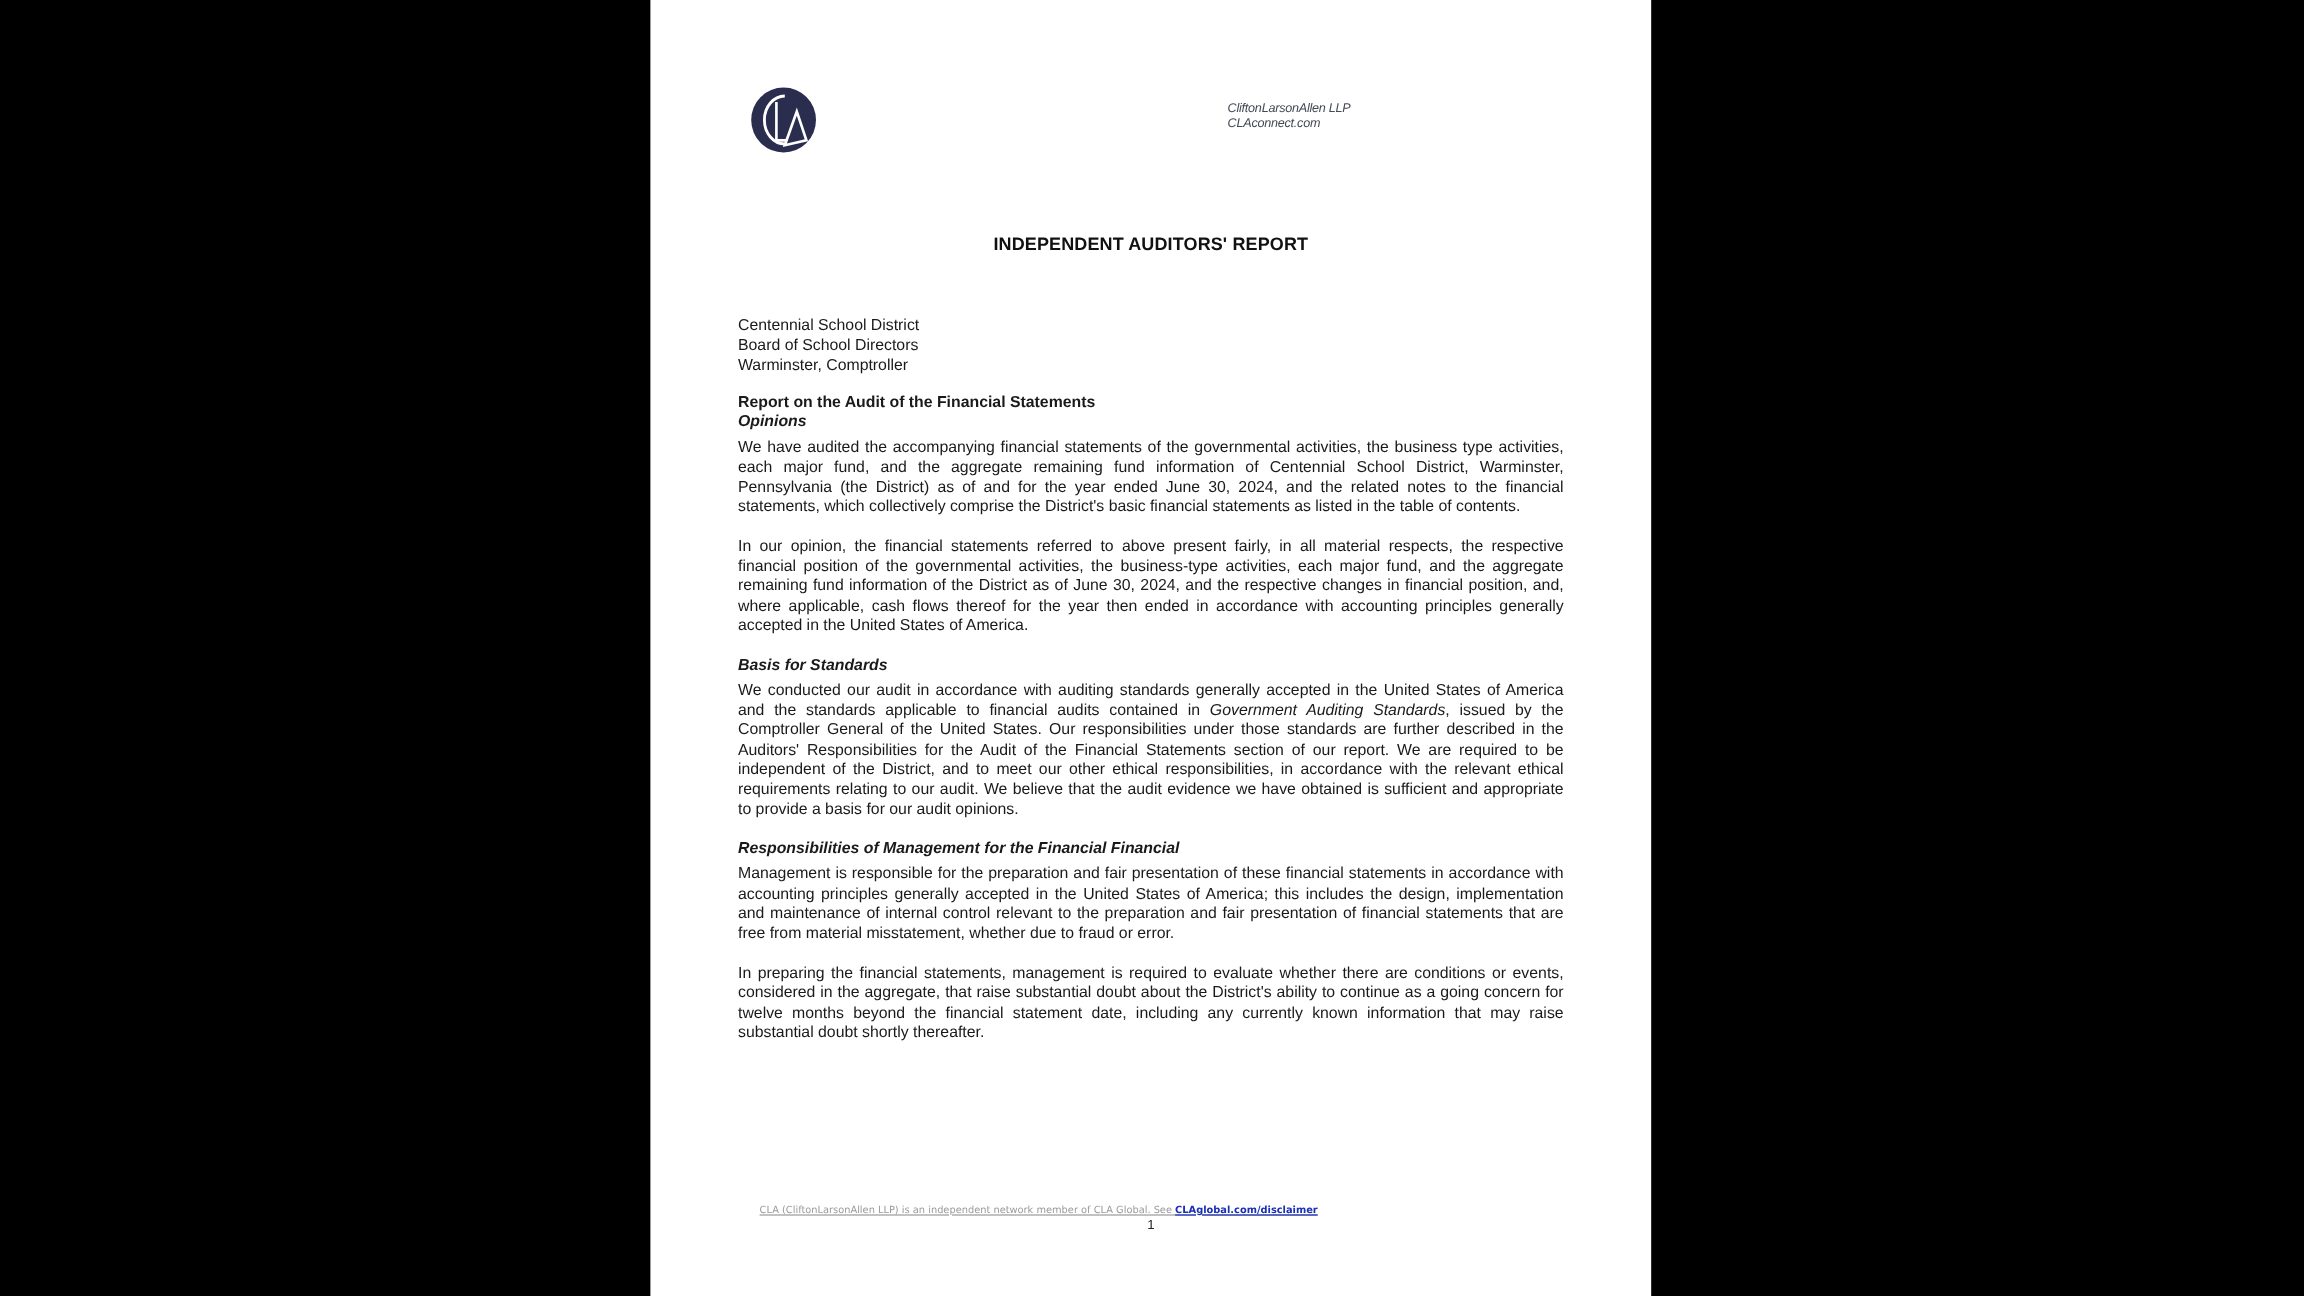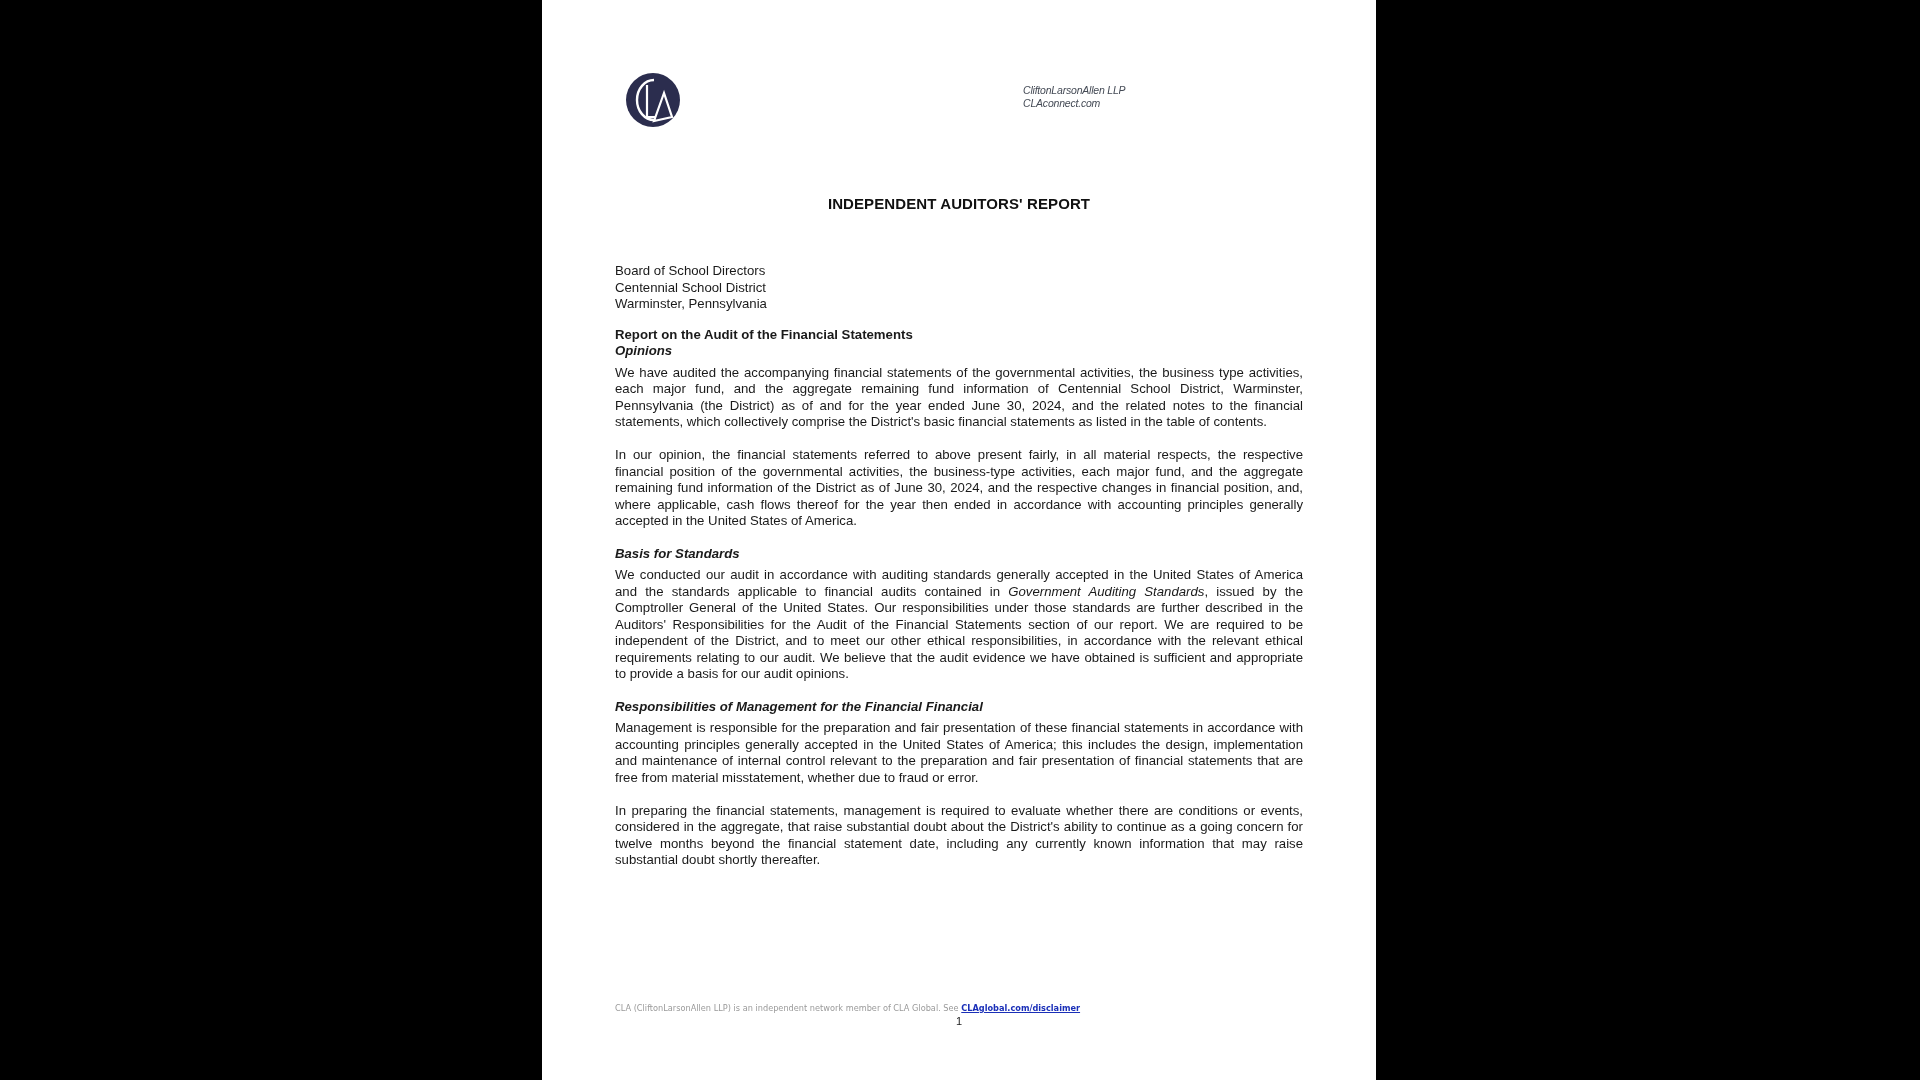--- a/index.html
+++ b/index.html
@@ -70,26 +70,27 @@
       margin-bottom: 5px;
     }
     .h-sub.spaced { margin-top: 16px; }
     p {
       margin: 0;
       text-align: justify;
     }
     p + p { margin-top: 16.5px; }
     .footer-note {
       position: absolute;
-      left: 73px;
+      left: 91px;
       top: 1003px;
       font-family: "DejaVu Sans", sans-serif;
       font-size: 8.2px;
       color: #9a9a9a;
       white-space: nowrap;
+      text-decoration: underline;
     }
     .footer-note a {
       color: #1a2fb8;
       text-decoration: underline;
       font-weight: bold;
     }
     .page-num {
       position: absolute;
       left: 0;
       width: 834px;
@@ -116,23 +117,23 @@
 
   <div class="firm-block">
     <div>CliftonLarsonAllen LLP</div>
     <div>CLAconnect.com</div>
   </div>
 
   <div class="title">INDEPENDENT AUDITORS' REPORT</div>
 
   <div class="content">
     <div class="addressee">
+      <div>Centennial School District</div>
       <div>Board of School Directors</div>
-      <div>Centennial School District</div>
-      <div>Warminster, Pennsylvania</div>
+      <div>Warminster, Comptroller</div>
     </div>
 
     <div class="h-main">Report on the Audit of the Financial Statements</div>
 
     <div class="h-sub">Opinions</div>
     <p>We have audited the accompanying financial statements of the governmental activities, the business type activities, each major fund, and the aggregate remaining fund information of Centennial School District, Warminster, Pennsylvania (the District) as of and for the year ended June 30, 2024, and the related notes to the financial statements, which collectively comprise the District's basic financial statements as listed in the table of contents.</p>
     <p>In our opinion, the financial statements referred to above present fairly, in all material respects, the respective financial position of the governmental activities, the business-type activities, each major fund, and the aggregate remaining fund information of the District as of June 30, 2024, and the respective changes in financial position, and, where applicable, cash flows thereof for the year then ended in accordance with accounting principles generally accepted in the United States of America.</p>
 
     <div class="h-sub spaced">Basis for Standards</div>
     <p><span>We conducted our audit in accordance with auditing standards generally accepted in the United States of America and the standards applicable to financial audits contained in </span><em>Government Auditing Standards</em><span>, issued by the Comptroller General of the United States. Our responsibilities under those standards are further described in the Auditors' Responsibilities for the Audit of the Financial Statements section of our report. We are required to be independent of the District, and to meet our other ethical responsibilities, in accordance with the relevant ethical requirements relating to our audit. We believe that the audit evidence we have obtained is sufficient and appropriate to provide a basis for our audit opinions.</span></p>

